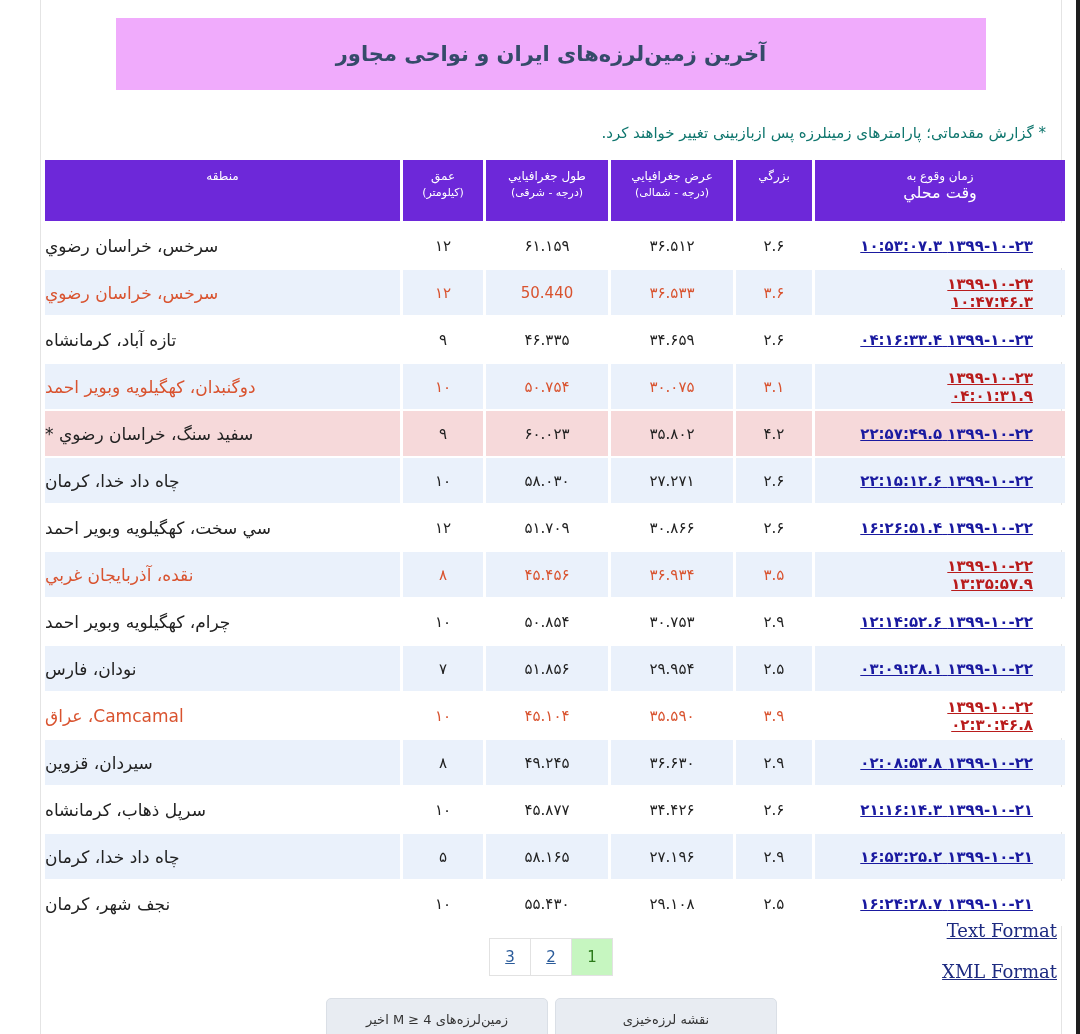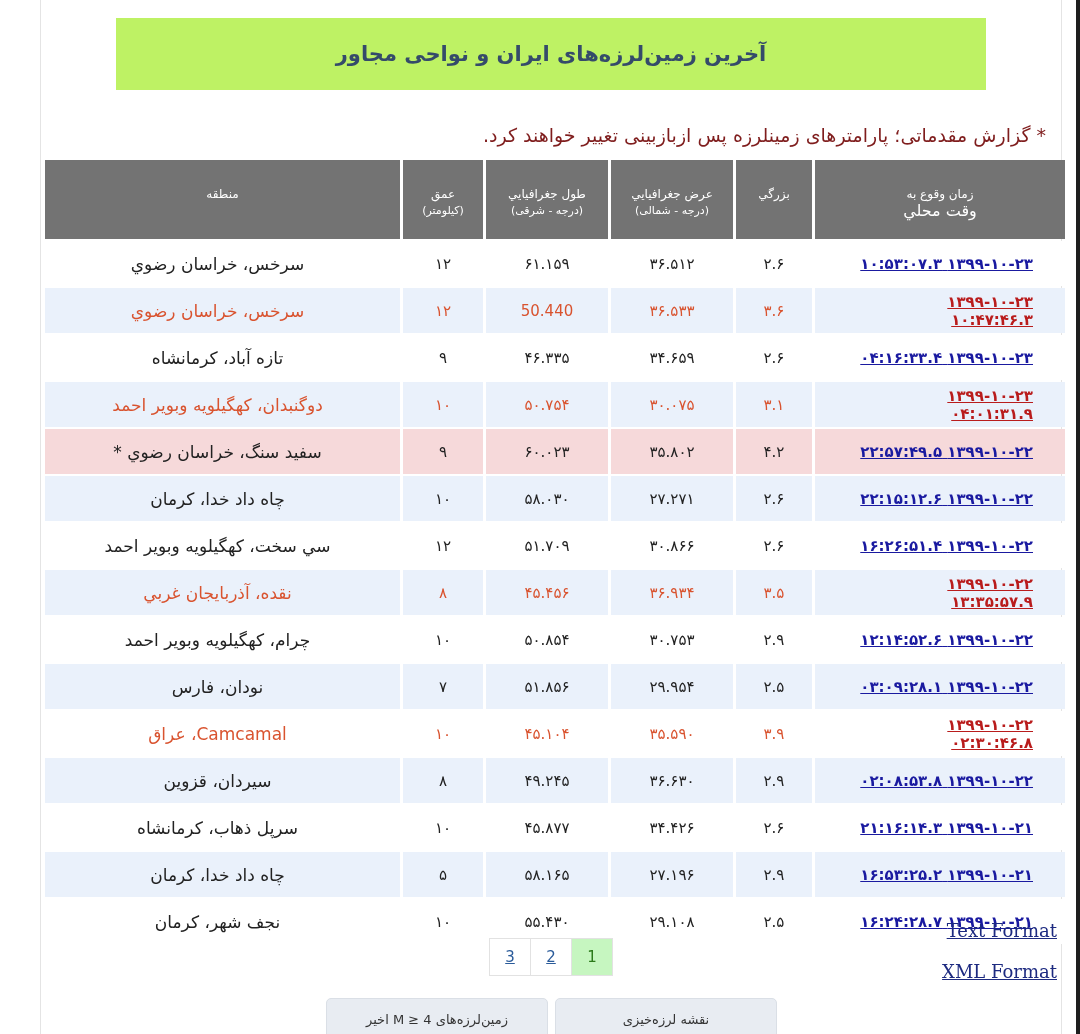--- a/index.html
+++ b/index.html
@@ -13,49 +13,49 @@
       position: absolute; left: 40px; top: 0; width: 1022px; height: 1034px;
       border-left: 1px solid #e4e4e4; border-right: 1px solid #e4e4e4;
       box-sizing: border-box;
     }
     .right-edge {
       position: absolute; left: 1076px; top: 0; width: 4px; height: 1034px;
       background: #1e1e1e;
     }
     .title-box {
       position: absolute; left: 116px; top: 18px; width: 870px; height: 72px;
-      background: #bef264;
+      background: #f0abfc;
       display: flex; align-items: center; justify-content: center;
       direction: rtl;
     }
     .title-box h1 {
       margin: 0; font-size: 21px; font-weight: bold; color: #354b6a;
     }
     .note {
       position: absolute; right: 34px; top: 124px;
-      direction: rtl; font-size: 19px; color: #7f1d1d;
+      direction: rtl; font-size: 15px; color: #0f766e;
     }
     table.quakes {
       position: absolute; left: 42px; top: 158px; width: 1018px;
       border-collapse: separate; border-spacing: 3px 2px;
       direction: rtl; table-layout: fixed;
     }
     table.quakes th {
-      background: #737373; color: #fff; font-weight: normal;
-      font-size: 12px; height: 54px; vertical-align: top; padding-top: 24px;
+      background: #6d28d9; color: #fff; font-weight: normal;
+      font-size: 12px; height: 54px; vertical-align: top; padding-top: 6px;
       line-height: 20px;
     }
     table.quakes th .sub { font-size: 11px; display: block; line-height: 14px; }
     table.quakes td {
       height: 45px; text-align: center; font-size: 15px; color: #222;
       padding: 0;
     }
     table.quakes td.time { color: #1a1aa0; font-weight: bold; font-size: 15px; text-align: right; padding-right: 32px; text-decoration: underline; }
     table.quakes td.mag { font-weight: normal; }
-    table.quakes td.region { text-align: center; padding-right: 10px; font-size: 17px; }
+    table.quakes td.region { text-align: left; padding-right: 10px; font-size: 17px; }
     tr.even td { background: #eaf1fb; }
     tr.odd td { background: #ffffff; }
     tr.big td { background: #f6d9da; margin-top: 40px; }
     tr.alert td { color: #d9532f; }
     tr.alert td.time { color: #b91c1c; padding-left: 46px; }
 
     .format-links {
       position: absolute; right: 23px; top: 920px; text-align: right;
     }
     .format-links a {

